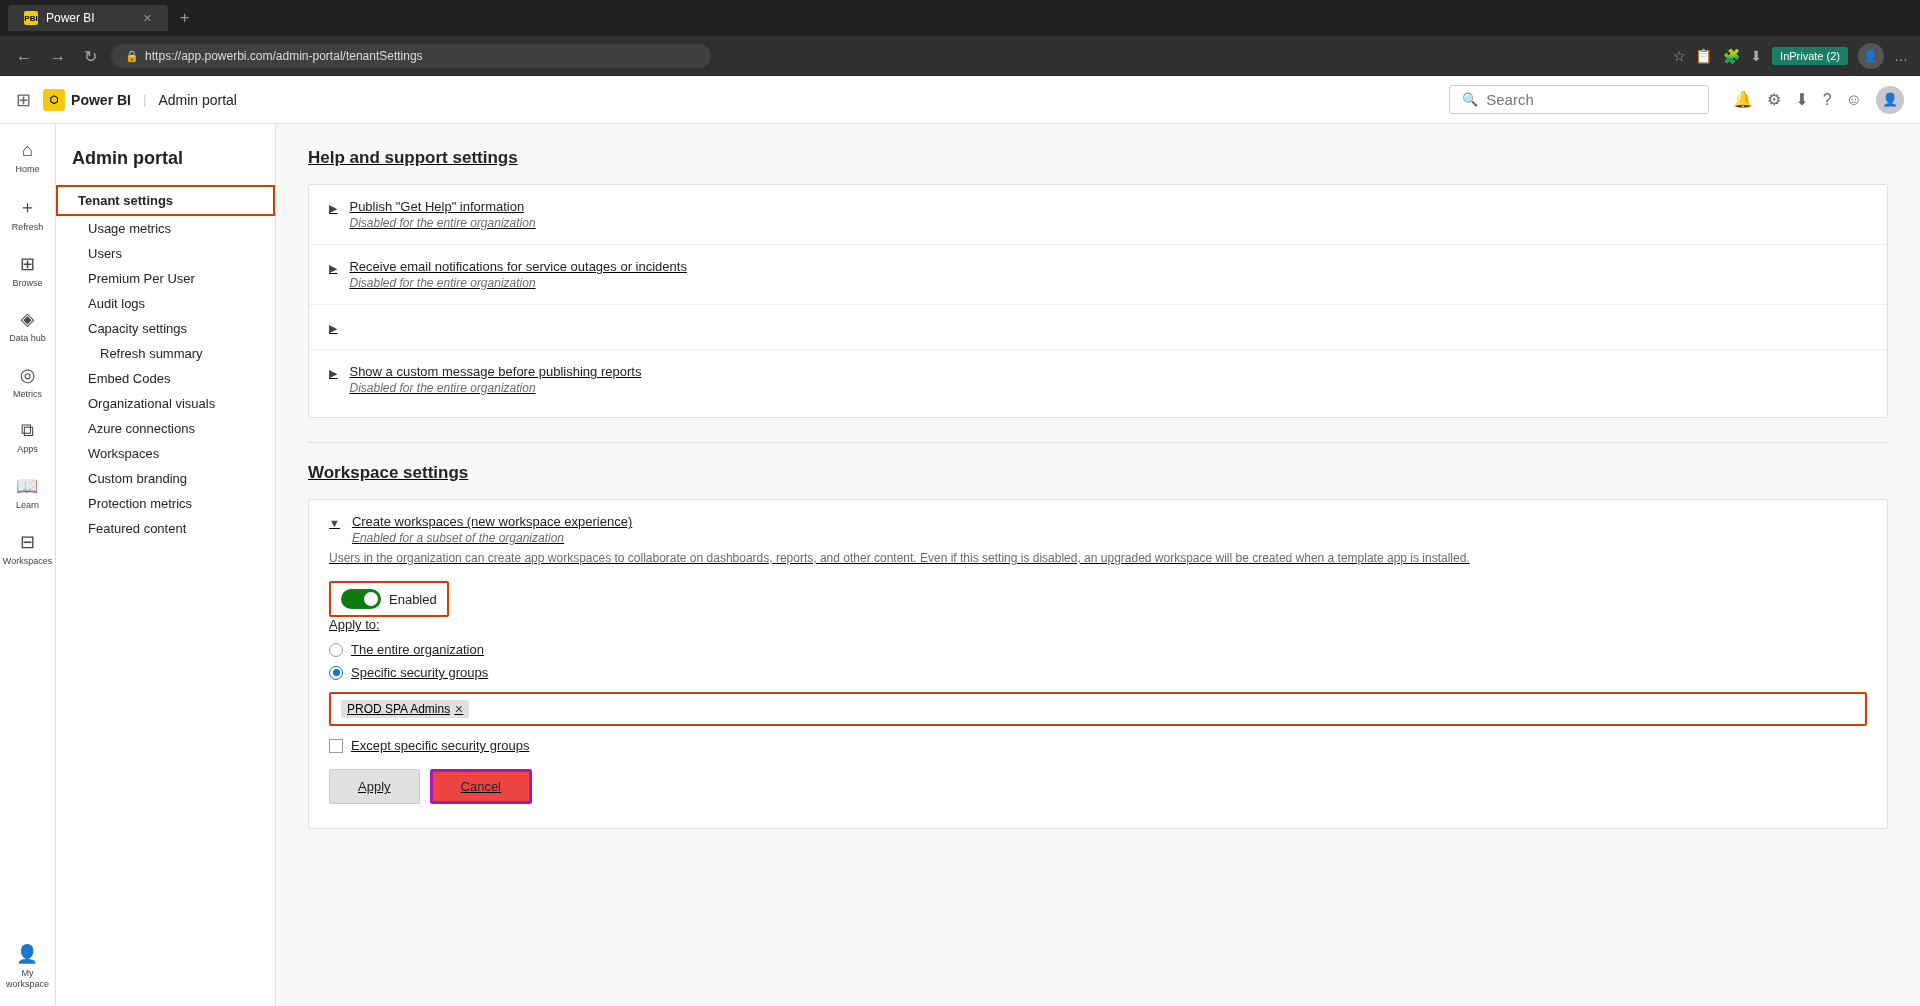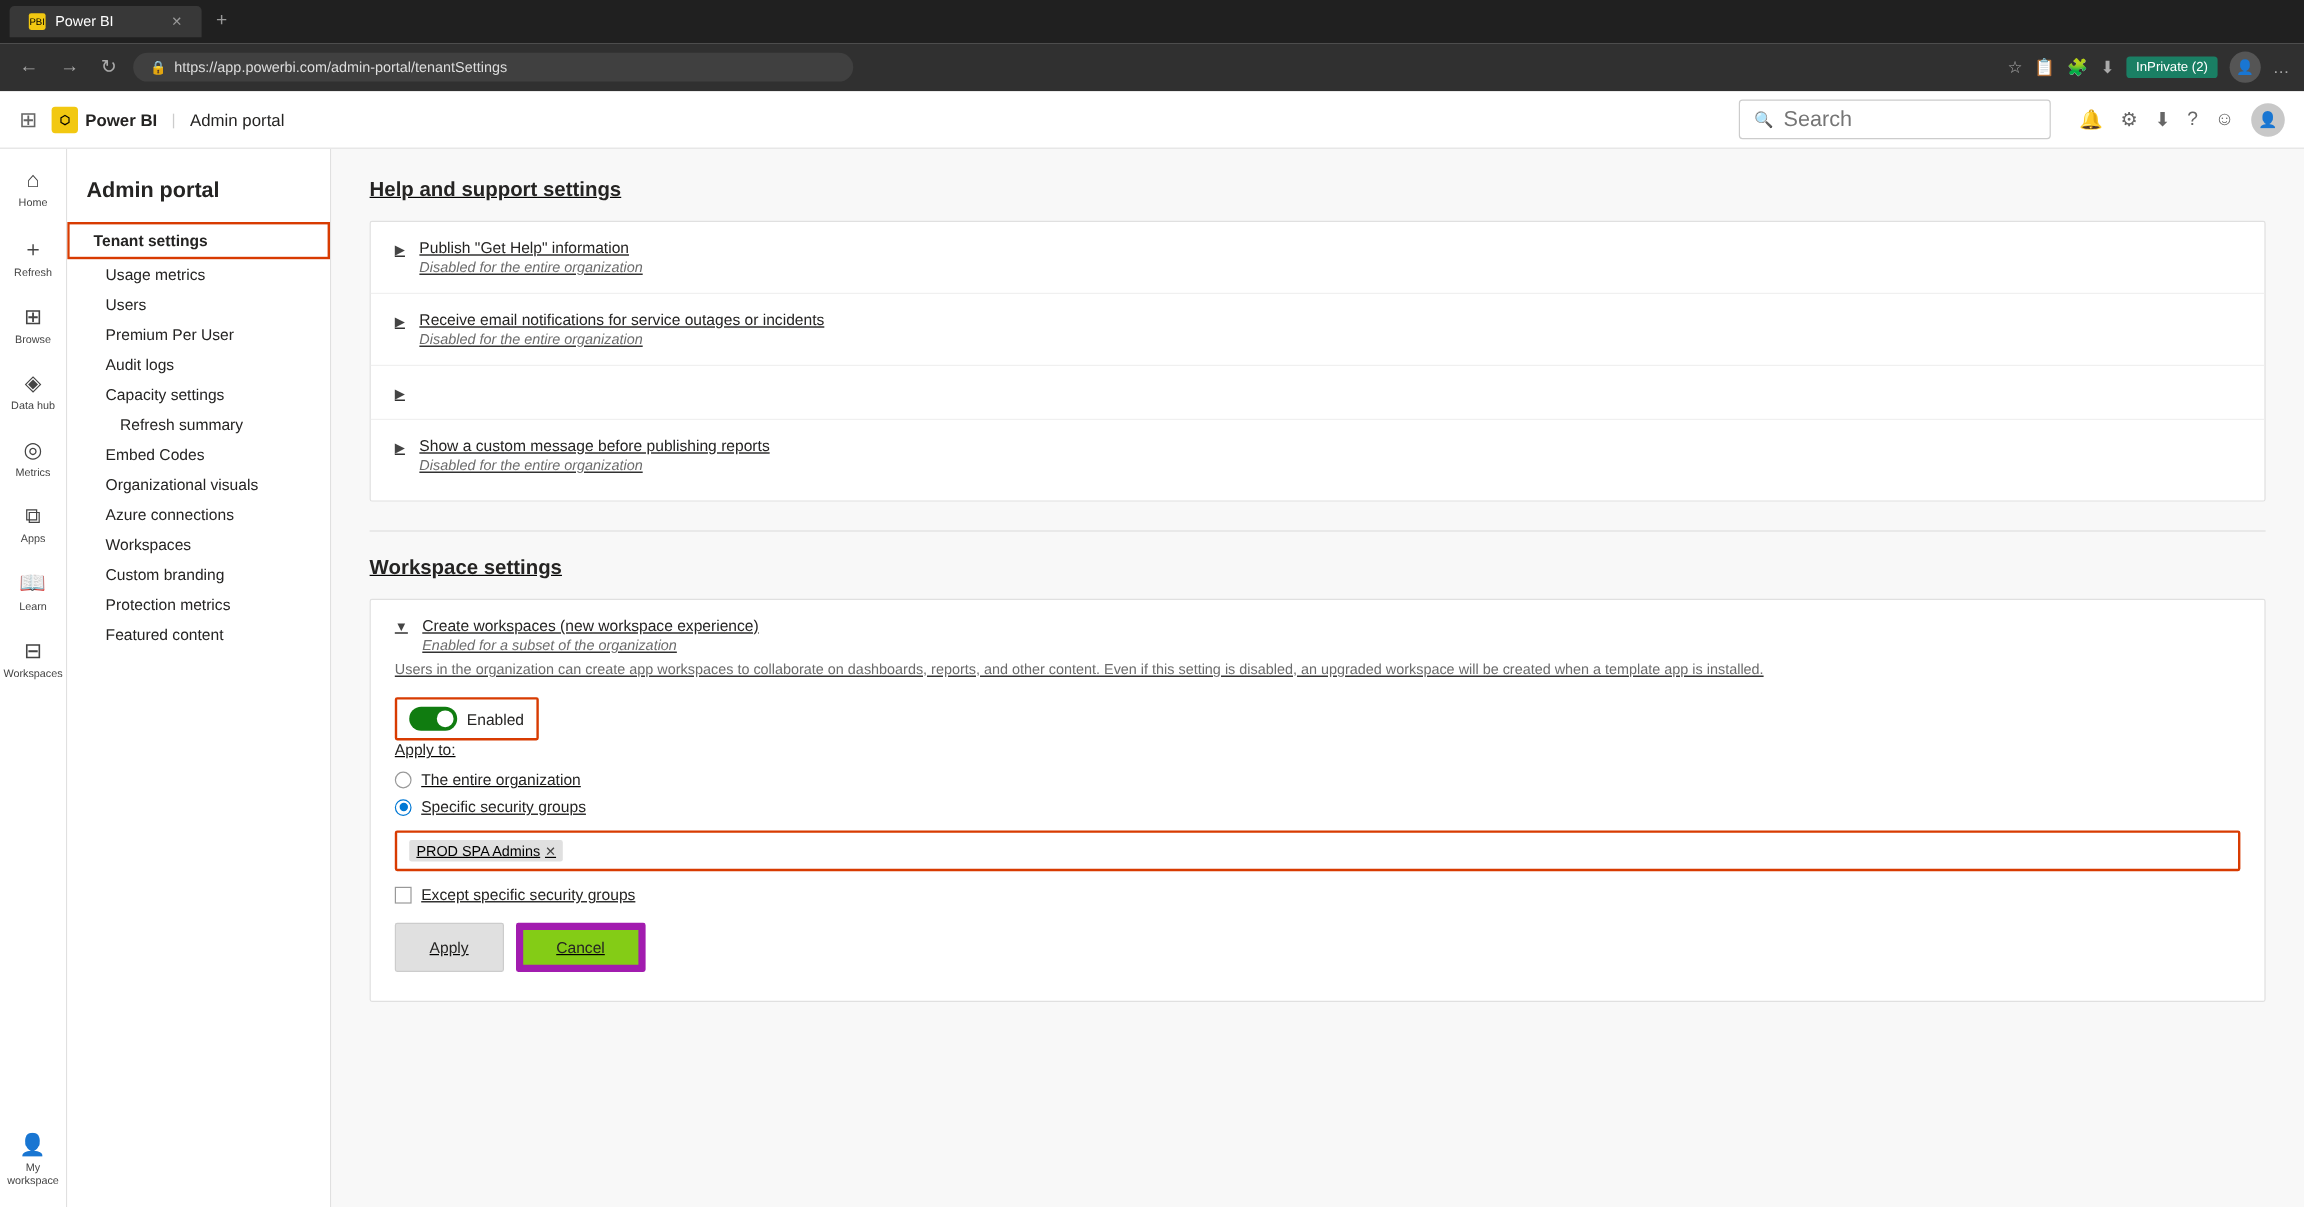--- a/index.html
+++ b/index.html
@@ -2,21 +2,21 @@
 <html><head>
   <meta charset="utf-8">
   <style>
     * { box-sizing: border-box; margin: 0; padding: 0; }
     body { font-family: 'Segoe UI', sans-serif; font-size: 13px; background: #f3f2f1; display: flex; flex-direction: column; height: 100vh; overflow: hidden; }
 
     
     .browser-chrome { background: #202020; height: 36px; display: flex; align-items: center; padding: 0 8px; gap: 8px; }
     .browser-tab { background: #2d2d2d; color: #ccc; font-size: 12px; padding: 6px 16px; border-radius: 4px 4px 0 0; display: flex; align-items: center; gap: 8px; min-width: 160px; }
     .browser-tab.active { background: #383838; color: #fff; }
-    .tab-favicon { width: 14px; height: 14px; background: #f2c811; border-radius: 2px; display: flex; align-items: center; justify-content: center; font-size: 8px; font-weight: normal; color: #000; }
+    .tab-favicon { width: 14px; height: 14px; background: #f2c811; border-radius: 2px; display: flex; align-items: center; justify-content: center; font-size: 8px; font-weight: bold; color: #000; }
     .tab-close { color: #999; font-size: 11px; cursor: pointer; margin-left: auto; }
     .tab-add { color: #999; font-size: 16px; cursor: pointer; margin-left: 4px; }
 
     .browser-bar { background: #303030; height: 40px; display: flex; align-items: center; padding: 0 12px; gap: 10px; }
     .nav-btn { color: #aaa; font-size: 16px; cursor: pointer; padding: 4px; background: none; border: none; }
     .url-bar { flex: 1; max-width: 600px; background: #404040; border: none; border-radius: 16px; color: #ddd; font-size: 12px; padding: 5px 14px; display: flex; align-items: center; gap: 6px; }
     .url-bar-lock { color: #aaa; font-size: 11px; }
     .browser-actions { display: flex; align-items: center; gap: 10px; margin-left: auto; }
     .browser-action-btn { color: #aaa; font-size: 14px; cursor: pointer; background: none; border: none; }
     .inprivate-badge { background: #1a7f64; color: #fff; font-size: 11px; padding: 3px 8px; border-radius: 3px; display: flex; align-items: center; gap: 4px; }
@@ -28,21 +28,21 @@
     
     .app-topbar { background: #fff; height: 48px; display: flex; align-items: center; padding: 0 16px; border-bottom: 1px solid #e0e0e0; gap: 12px; }
     .app-grid-icon { color: #666; font-size: 18px; cursor: pointer; }
     .app-logo { color: #f2c811; font-weight: bold; font-size: 14px; display: flex; align-items: center; gap: 6px; }
     .app-logo-icon { background: #f2c811; width: 22px; height: 22px; border-radius: 3px; display: flex; align-items: center; justify-content: center; font-size: 10px; font-weight: bold; color: #000; }
     .app-logo-text { color: #252423; font-weight: 600; }
     .app-title-sep { color: #ccc; }
     .app-page-title { color: #252423; font-size: 14px; }
     .search-box { margin-left: auto; border: 1px solid #ccc; border-radius: 3px; padding: 5px 12px; display: flex; align-items: center; gap: 8px; width: 260px; background: #fff; }
     .search-icon { color: #666; font-size: 13px; }
-    .search-input { border: none; outline: none; font-size: 18px; color: #444; width: 100%; }
+    .search-input { border: none; outline: none; font-size: 15px; color: #444; width: 100%; }
     .topbar-icons { display: flex; align-items: center; gap: 14px; margin-left: 12px; }
     .topbar-icon { color: #666; font-size: 16px; cursor: pointer; }
     .topbar-avatar { width: 28px; height: 28px; border-radius: 50%; background: #c8c8c8; display: flex; align-items: center; justify-content: center; color: #555; font-size: 13px; }
 
     
     .main-layout { display: flex; flex: 1; overflow: hidden; }
 
     
     .left-nav { width: 56px; background: #fff; border-right: 1px solid #e0e0e0; display: flex; flex-direction: column; align-items: center; padding: 8px 0; gap: 4px; overflow: hidden; }
     .nav-item { display: flex; flex-direction: column; align-items: center; gap: 3px; padding: 8px 4px; cursor: pointer; border-radius: 4px; width: 52px; color: #444; }
@@ -94,21 +94,21 @@
     .sg-tag { background: #e0e0e0; border-radius: 2px; padding: 2px 6px; font-size: 12px; display: flex; align-items: center; gap: 4px; }
     .sg-tag-remove { cursor: pointer; color: #444; font-size: 11px; }
     .sg-input { border: none; outline: none; font-size: 13px; flex: 1; color: #444; min-width: 140px; }
 
     .checkbox-row { display: flex; align-items: center; gap: 8px; margin-bottom: 16px; }
     .checkbox { width: 14px; height: 14px; border: 1.5px solid #999; background: #fff; flex-shrink: 0; cursor: pointer; }
     .checkbox-label { font-size: 13px; color: #252423; }
 
     .btn-row { display: flex; gap: 10px; }
     .btn-apply { background: #e0e0e0; border: 1px solid #ccc; border-radius: 2px; padding: 7px 28px; font-size: 13px; cursor: pointer; color: #252423; }
-    .btn-cancel { background: #84cc16; border: 6px solid #a21caf; border-radius: 2px; padding: 7px 28px; font-size: 13px; cursor: pointer; color: #252423; }
+    .btn-cancel { background: #ef4444; border: 3px solid #a21caf; border-radius: 2px; padding: 7px 28px; font-size: 13px; cursor: pointer; color: #252423; }
 
     .divider { height: 1px; background: #e0e0e0; margin: 0 0 20px 0; }
 
     .ws-setting-row-header { display: flex; align-items: flex-start; gap: 12px; padding: 14px 20px 4px; }
   </style>
 </head>
 <body>
 
 <div class="browser-chrome">
   <div class="browser-tab active">

